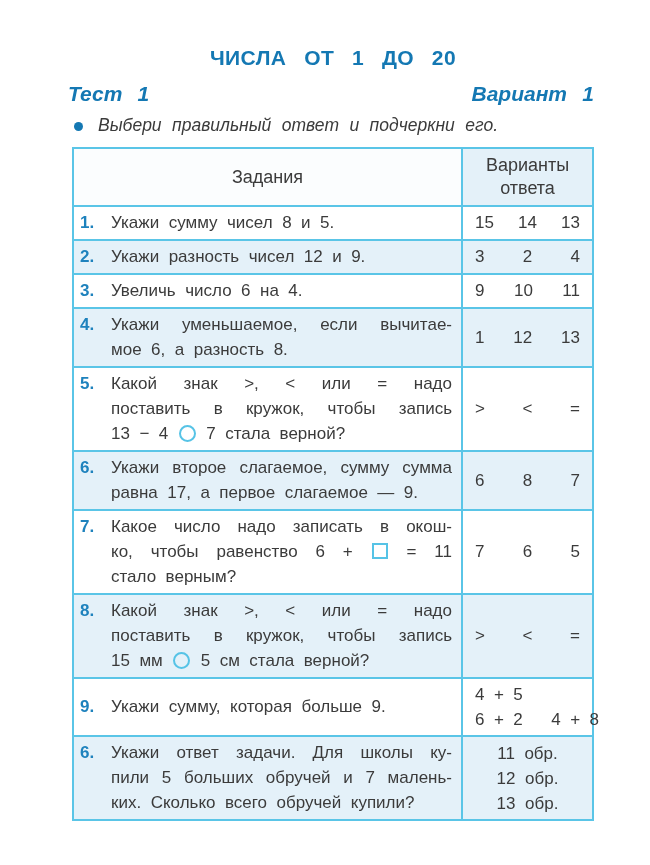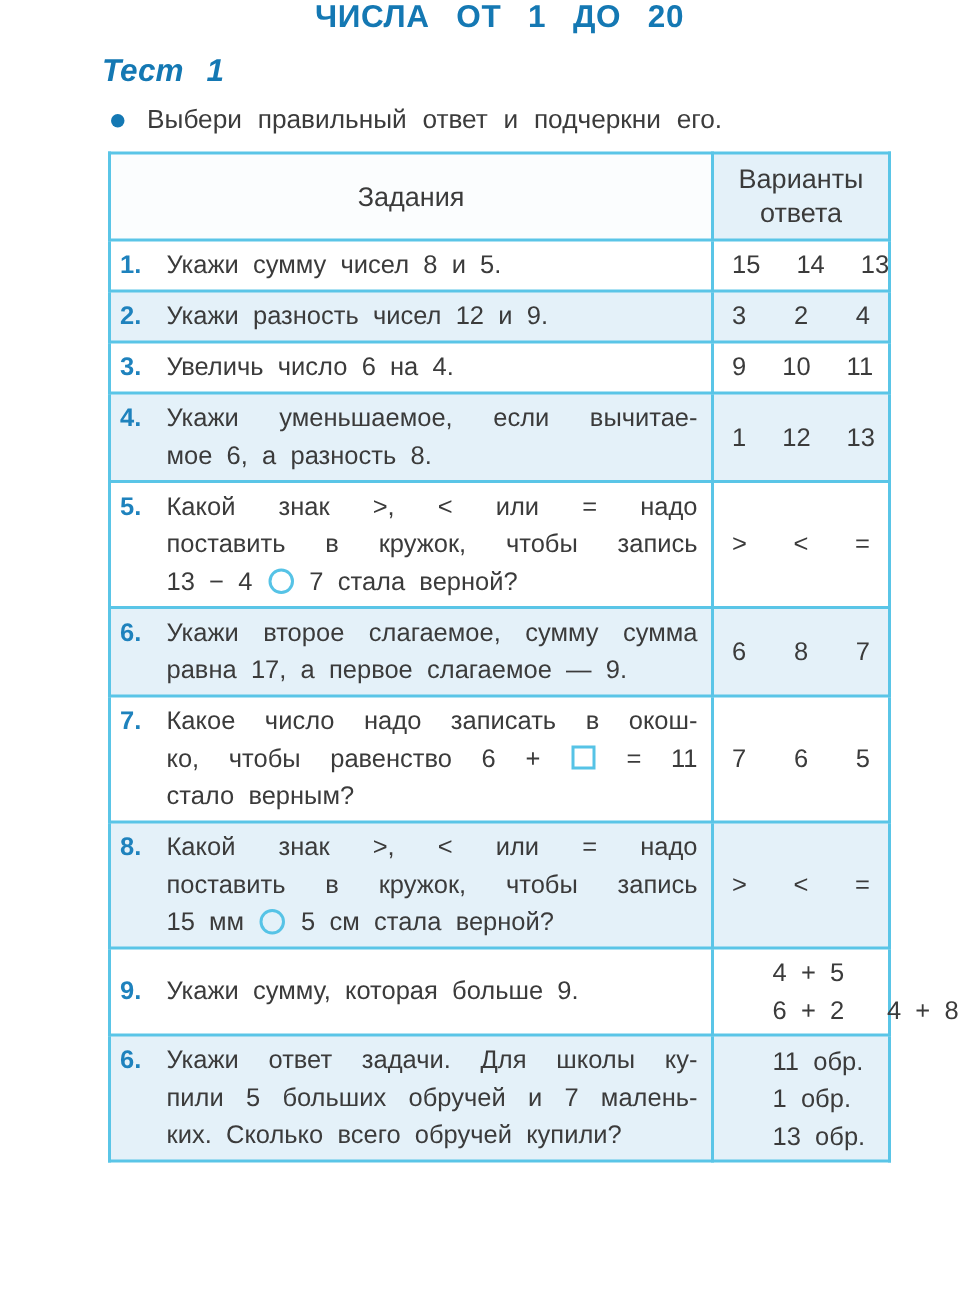--- a/index.html
+++ b/index.html
@@ -3,58 +3,58 @@
 <meta charset="utf-8">
 <style>
   * { margin: 0; padding: 0; box-sizing: border-box; }
   html, body { background: #ffffff; }
   body {
     width: 650px; height: 865px;
     font-family: "Liberation Sans", "DejaVu Sans", sans-serif;
     color: #3b3b3b;
     overflow: hidden;
   }
-  .content { margin: 0 56px 0 72px; }
+  .content { margin: 0 56px 0 72px; padding-top: 46px; }
 
   .title {
     text-align: center; color: #1478b3; font-weight: 700;
     font-size: 21px; word-spacing: 0.55em; letter-spacing: 0.02em;
   }
   .subtitle {
     text-align: center; color: #1478b3; font-weight: 700;
     font-size: 19px; word-spacing: 0.4em; margin-top: 7px;
   }
   .test-variant-row {
     display: flex; justify-content: space-between; align-items: baseline;
     margin-top: 12px; margin-left: -4px;
     color: #1478b3; font-weight: 700; font-style: italic;
     font-size: 21px; word-spacing: 0.45em;
   }
   .instruction {
     display: flex; align-items: flex-start; margin-top: 9px; margin-left: 2px;
-    font-size: 17.5px; word-spacing: 0.32em; color: #3b3b3b;
+    font-size: 17.5px; word-spacing: 0.32em; color: #3b3b3b; font-style: italic;
   }
   .bullet {
     width: 9px; height: 9px; border-radius: 50%;
     background: #1478b3; flex-shrink: 0;
     margin-top: 7px; margin-right: 15px;
   }
 
   table.tasks {
     border-collapse: collapse; width: 100%;
     margin-top: 11px; table-layout: fixed;
   }
   th, td { border: 2px solid #5ac5e7; }
   th {
     font-weight: 400; font-size: 18px; color: #3b3b3b;
     padding: 5px 4px; vertical-align: middle;
   }
   th.h-tasks { background: #fbfdfe; }
   th.h-answers {
-    width: 118px; background: #e4f1f9;
+    width: 131px; background: #e4f1f9;
     white-space: pre-line; line-height: 23px;
   }
   tr.alt td { background: #e4f1f9; }
   td { vertical-align: middle; }
 
   td.q-cell { padding: 3px 9px 4px 6px; }
   .q-wrap { display: flex; }
   .q-num {
     width: 31px; flex-shrink: 0; text-align: left;
     color: #1e82bd; font-weight: 700; font-size: 17px; line-height: 25px;
@@ -62,22 +62,22 @@
   .q-text { flex: 1; min-width: 0; }
   .q-line {
     font-size: 17px; line-height: 25px; word-spacing: 0.28em;
     text-align: justify; text-align-last: justify;
   }
   .q-line:last-child { text-align-last: left; }
 
   td.a-cell { padding: 3px 12px; font-size: 17px; }
   .a-options { display: flex; justify-content: space-between; align-items: center; gap: 24px; }
   .a-option { word-spacing: 0.28em; }
-  .a-lines { line-height: 25px; word-spacing: 0.28em; margin-left: 27px; }
-  .a-lines.center { }
+  .a-lines { line-height: 25px; word-spacing: 0.28em; }
+  .a-lines.center { text-align: center; }
   .a-lines.left { text-align: left; }
   .a-line { white-space: pre; }
 
   .shape-circle {
     display: inline-block; width: 17px; height: 17px;
     border: 2px solid #56c3e6; border-radius: 50%;
     vertical-align: -3px; margin: 0 1px;
     background: transparent;
   }
   .shape-square {
@@ -88,20 +88,21 @@
   }
 </style>
 </head>
 <body>
 
 <div class="content">
   <div class="title">ЧИСЛА ОТ 1 ДО 20</div>
 
   <div class="test-variant-row">
     <span>Тест 1</span>
+    <span>Вариант 1</span>
   </div>
 
   <div class="instruction">
     <span class="bullet"></span>
     <span>Выбери правильный ответ и подчеркни его.</span>
   </div>
 
   <table class="tasks">
     <thead>
       <tr>
@@ -278,21 +279,21 @@
               <div class="q-text">
                 <div class="q-line">Укажи ответ задачи. Для школы ку-</div>
                 <div class="q-line">пили 5 больших обручей и 7 малень-</div>
                 <div class="q-line">ких. Сколько всего обручей купили?</div>
               </div>
             </div>
           </td>
           <td class="a-cell">
             <div class="a-lines center">
               <div class="a-line">11 обр.</div>
-              <div class="a-line">1 обр.</div>
+              <div class="a-line">12 обр.</div>
               <div class="a-line">13 обр.</div>
             </div>
           </td>
         </tr>
       </tbody>
   </table>
 
 </div>
 
 </body></html>

